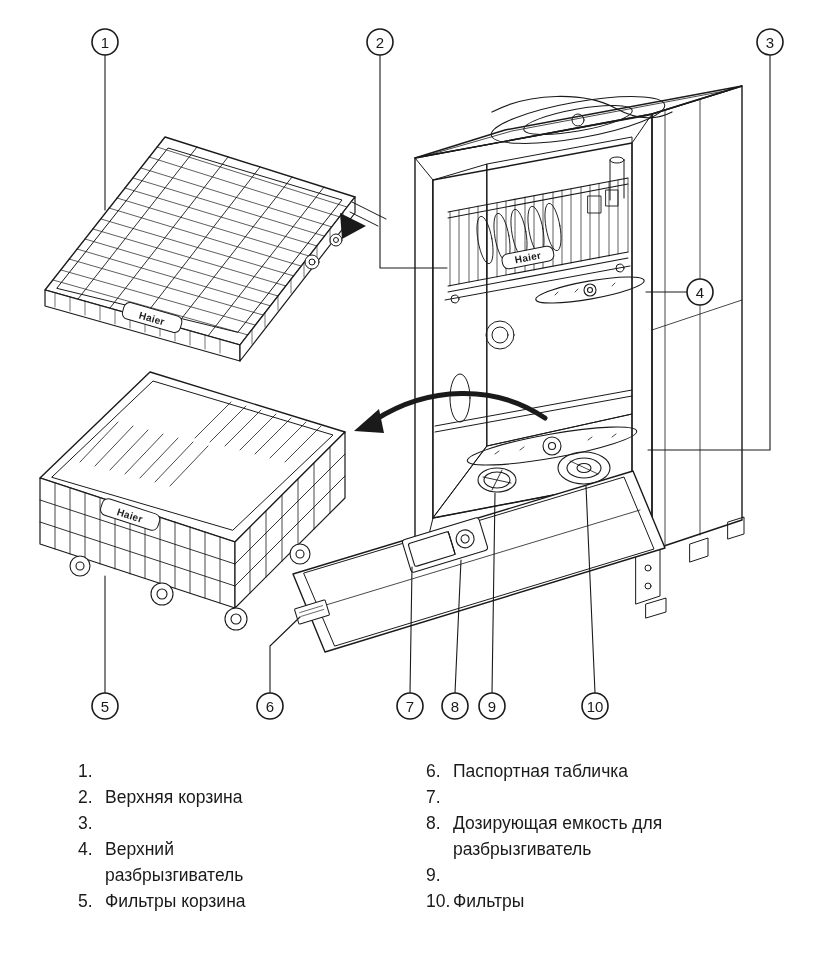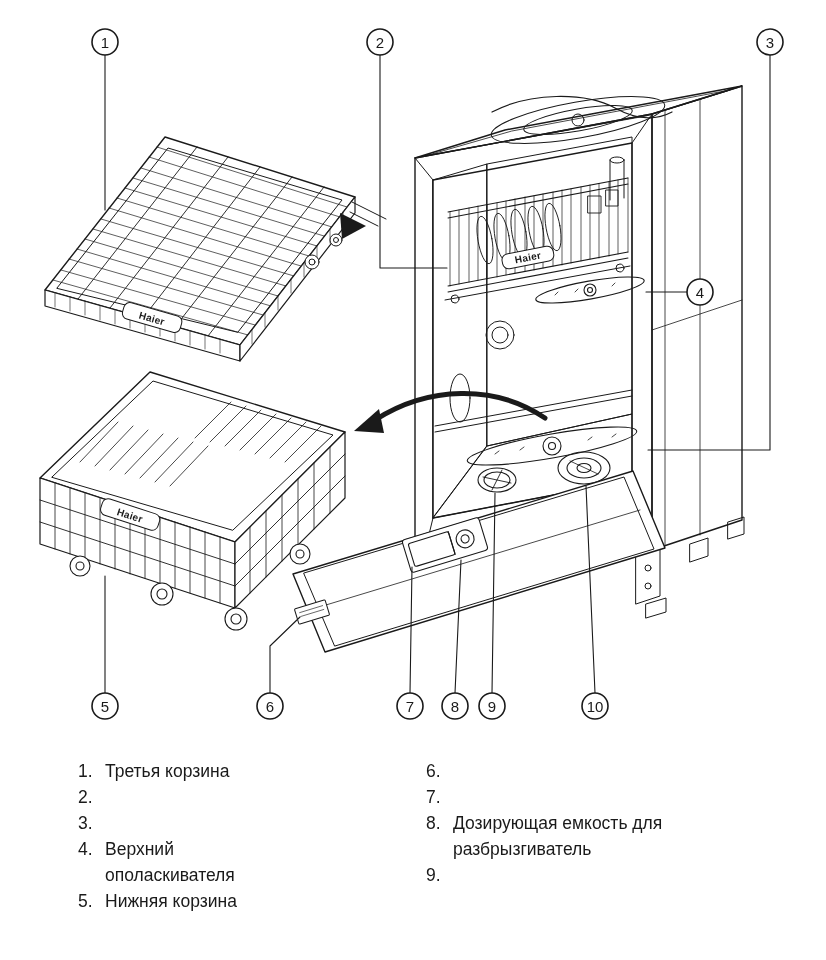--- a/index.html
+++ b/index.html
@@ -244,47 +244,52 @@
             <text class="co-num" x="595" y="711.5" text-anchor="middle">10</text>
           </g>
     </g>
   </g>
 </svg>
 
 <div class="legend">
   <div class="col col-left">
     <div class="row">
       <span class="num">1.</span>
-      <span class="lbl">Третья корзина</span>
     </div>
     <div class="row">
       <span class="num">2.</span>
+      <span class="lbl">Верхняя корзина</span>
     </div>
     <div class="row">
       <span class="num">3.</span>
     </div>
     <div class="row">
       <span class="num">4.</span>
-      <span class="lbl">Верхний ополаскивателя</span>
+      <span class="lbl">Верхний разбрызгиватель</span>
     </div>
     <div class="row">
       <span class="num">5.</span>
-      <span class="lbl">Нижняя корзина</span>
+      <span class="lbl">Фильтры корзина</span>
     </div>
   </div>
   <div class="col col-right">
     <div class="row">
       <span class="num">6.</span>
+      <span class="lbl">Паспортная табличка</span>
     </div>
     <div class="row">
       <span class="num">7.</span>
     </div>
     <div class="row">
       <span class="num">8.</span>
       <span class="lbl">Дозирующая емкость для разбрызгиватель</span>
     </div>
     <div class="row">
       <span class="num">9.</span>
     </div>
+    <div class="row">
+      <span class="num">10.</span>
+      <span class="lbl">Фильтры</span>
+    </div>
   </div>
 </div>
 
 </div>
 
 </body></html>

